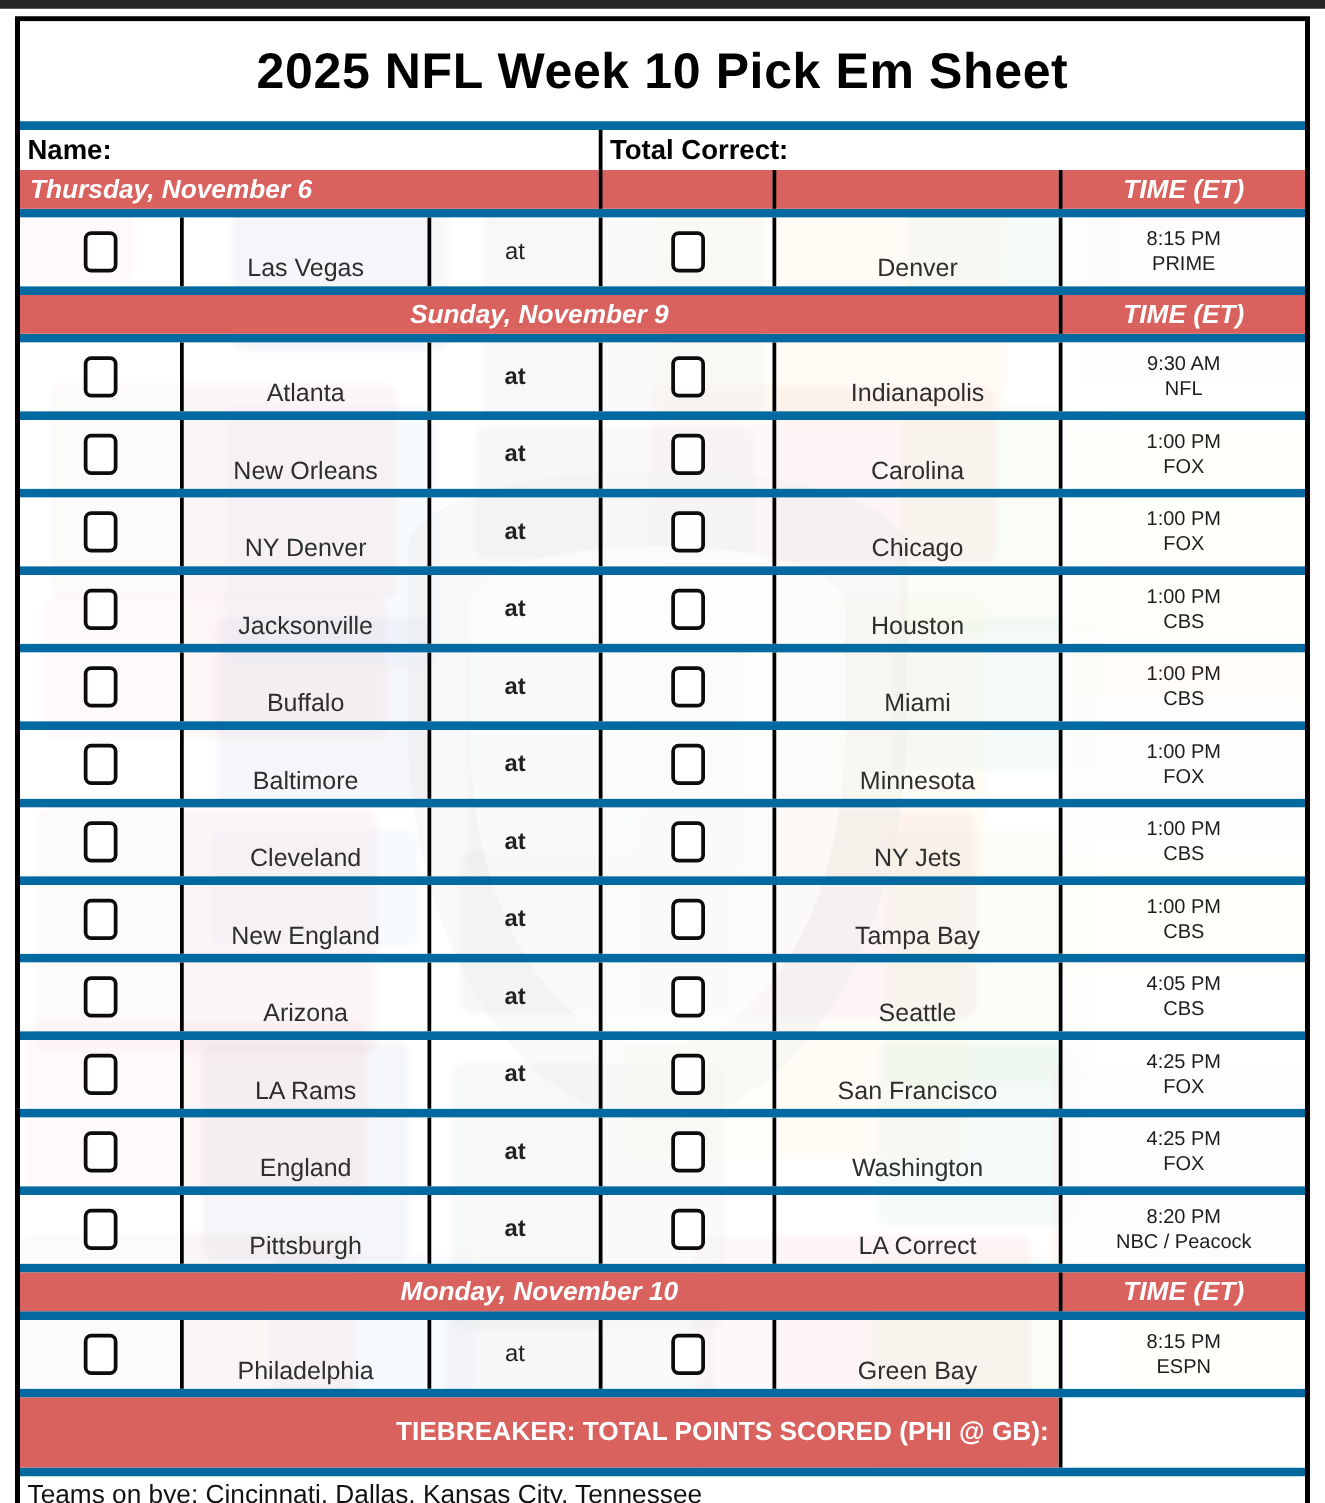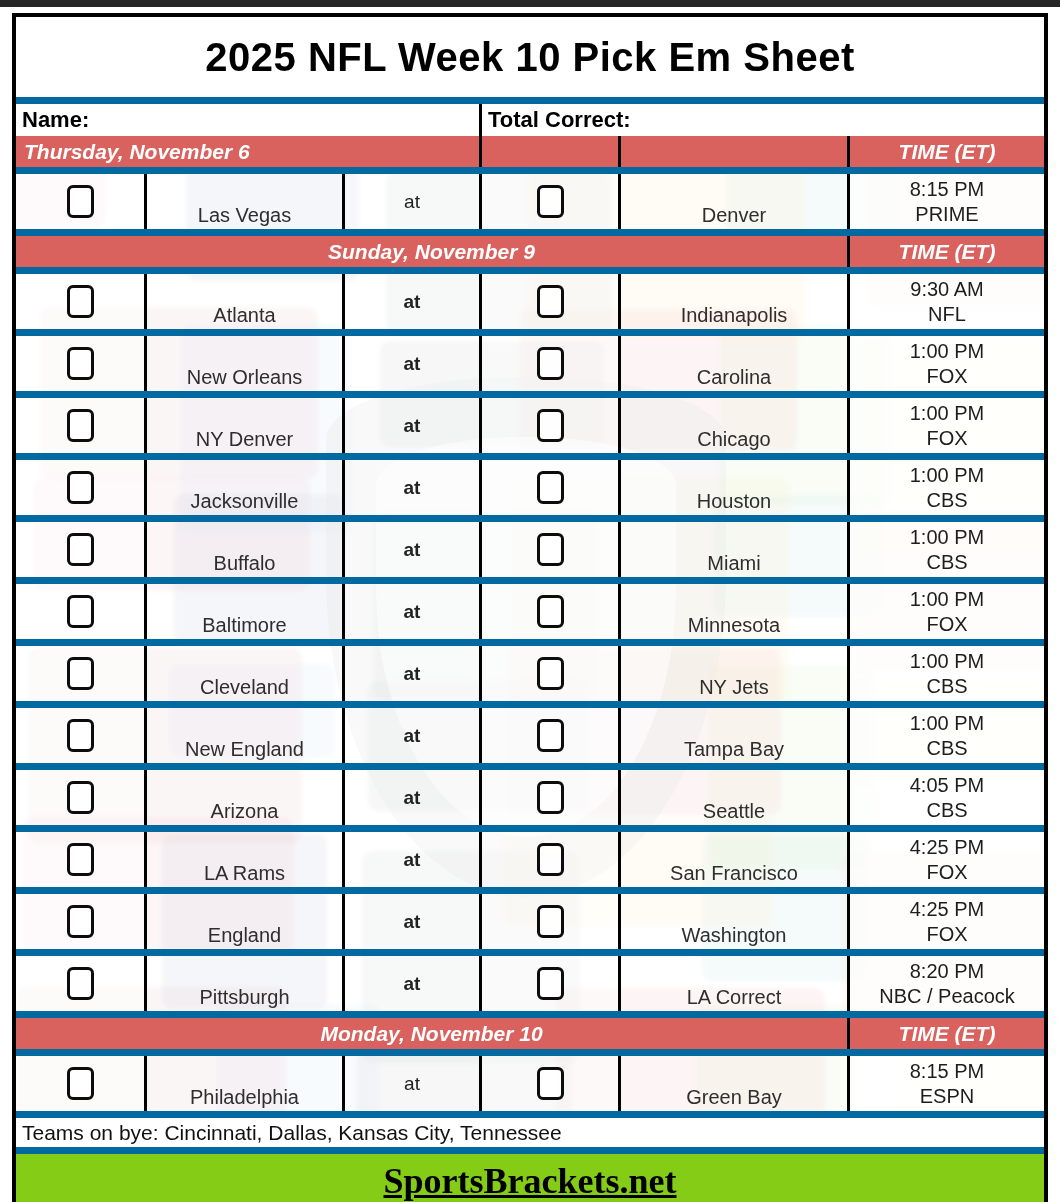--- a/index.html
+++ b/index.html
@@ -28,21 +28,21 @@
   .name-row .cell{justify-content:flex-start;font-size:22px;font-weight:bold;padding-left:6px;box-sizing:border-box;}
   .fill-area{flex:1;height:100%;}
   .header-row{height:31px;font-style:italic;}
   .hcell{background:#d9625f;color:#fff;font-weight:bold;font-size:21px;}
   .hcell.left{justify-content:flex-start;padding-left:8px;box-sizing:border-box;}
   .game-row{height:55px;}
   .game-row .cell{background:rgba(255,255,255,.72);}
   .game-row .cell.teamcell{background:rgba(255,255,255,.55);font-size:20px;color:#2e2e2e;padding-top:28px;box-sizing:border-box;}
   .game-row .cell.atcell{background:rgba(255,255,255,.60);font-size:19px;color:#222;}
   .game-row .cell.atcell.bold span{font-weight:bold;}
-  .game-row .cell.timecell{background:rgba(255,255,255,.86);flex-direction:column;font-size:20px;color:#1d1d1d;line-height:1.22;}
+  .game-row .cell.timecell{background:rgba(255,255,255,.86);flex-direction:column;font-size:16px;color:#1d1d1d;line-height:1.22;}
   .checkbox{width:21px;height:27px;border:3px solid #0c0c0c;border-radius:6px;background:rgba(255,255,255,.9);cursor:pointer;}
   .tb-row{height:56px;}
   .tb-red{background:#d9625f;color:#fff;font-weight:bold;font-size:21px;justify-content:flex-end;padding-right:8px;box-sizing:border-box;}
   .tb-blank{background:#fff;}
   .bye-row{height:29px;background:#fff;text-align:center;}
   .bye-row .cell{justify-content:flex-start;font-size:21px;color:#111;padding-left:6px;box-sizing:border-box;}
   .footer-row{height:54px;background:#84cc16;font-family:Liberation Serif, serif;}
   .footer-link{font-size:36px;font-weight:bold;color:#000;text-decoration:underline;cursor:pointer;}
 </style>
 </head>
@@ -374,20 +374,24 @@
       <div class="checkbox"></div>
     </div>
     <div class="cell teamcell">Green Bay</div>
     <div class="cell timecell">
       <span>8:15 PM</span>
       <span>ESPN</span>
     </div>
   </div>
 </div>
 
+    <div class="row cols-day tb-row">
+      <div class="cell tb-red">TIEBREAKER: TOTAL POINTS SCORED (PHI @ GB):</div>
+      <div class="cell tb-blank"></div>
+    </div>
 
     <div class="row cols-full bye-row">
       <div class="cell">Teams on bye: Cincinnati, Dallas, Kansas City, Tennessee</div>
     </div>
 
     <div class="row cols-full footer-row">
       <div class="cell">
         <span class="footer-link">SportsBrackets.net</span>
       </div>
     </div>

